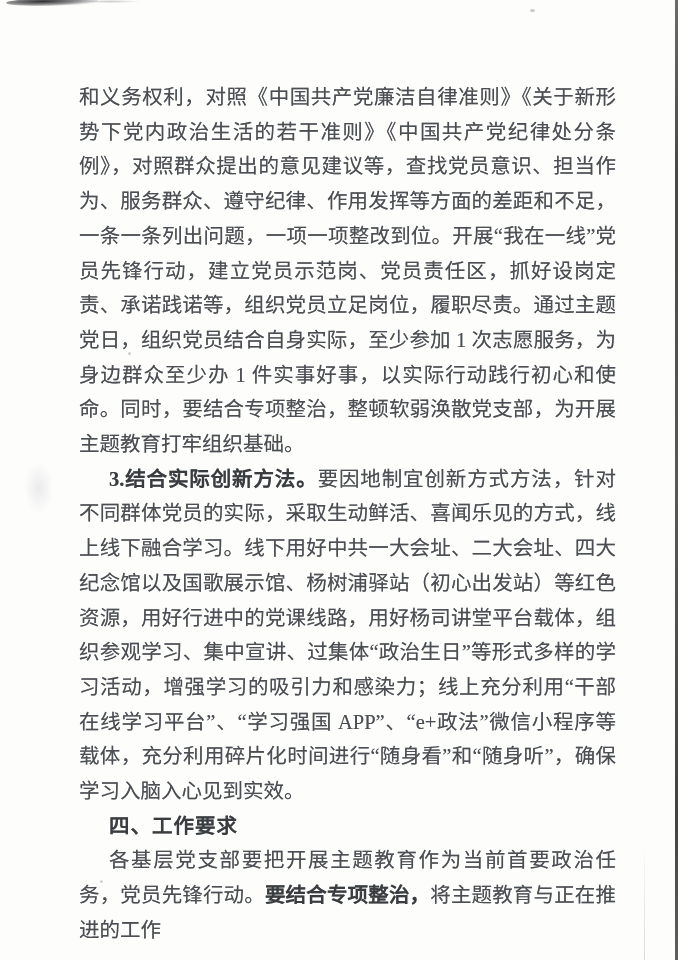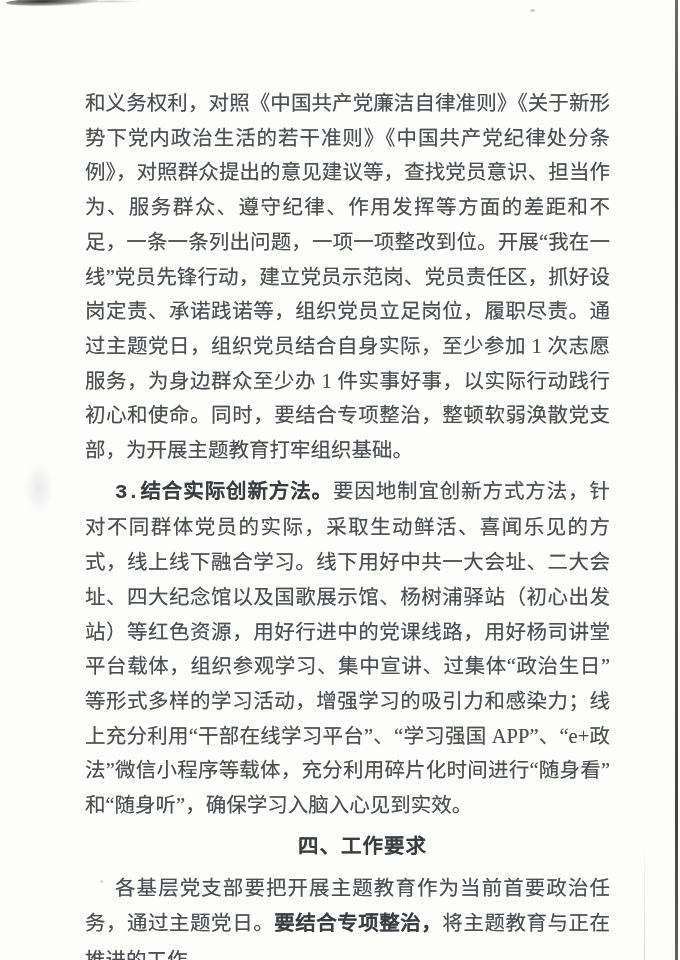--- a/index.html
+++ b/index.html
@@ -48,33 +48,33 @@
   
   .text-block{
     position:absolute;
     top:80px;left:79px;width:537px;
     color:var(--text);
     font-size:20.5px;
     line-height:34.7px;
     text-shadow:0 0 0.6px rgba(75,78,82,0.55);
   }
   .para{
-    margin:6px;
+    margin:0;
     text-align:justify;
   }
   .para.indent{text-indent:30px;}
   .para.heading{
-    text-align:center;
+    text-align:left;
     font-family:"Liberation Sans","DejaVu Sans",sans-serif;
     font-weight:700;
     color:var(--bold-text);
     letter-spacing:1px;
   }
   .seg-bold{
-    font-family:Liberation Mono, monospace;
+    font-family:Liberation Serif, serif;
     font-weight:700;
     color:var(--bold-text);
   }
 </style>
 </head>
 <body>
 
 <div class="page">
   <div class="smudge-top"></div>
   <div class="smudge-top-tail"></div>
@@ -82,15 +82,15 @@
   <div class="fold-line"></div>
   <div class="smudge-left"></div>
   <div class="dot dot-a"></div>
   <div class="dot dot-b"></div>
   <div class="dot dot-c"></div>
 
   <main class="text-block" id="doc-body">
       <p class="para"><span>和义务权利，对照《中国共产党廉洁自律准则》《关于新形势下党内政治生活的若干准则》《中国共产党纪律处分条例》，对照群众提出的意见建议等，查找党员意识、担当作为、服务群众、遵守纪律、作用发挥等方面的差距和不足，一条一条列出问题，一项一项整改到位。开展“我在一线”党员先锋行动，建立党员示范岗、党员责任区，抓好设岗定责、承诺践诺等，组织党员立足岗位，履职尽责。通过主题党日，组织党员结合自身实际，至少参加 1 次志愿服务，为身边群众至少办 1 件实事好事，以实际行动践行初心和使命。同时，要结合专项整治，整顿软弱涣散党支部，为开展主题教育打牢组织基础。</span></p>
       <p class="para indent"><span class="seg-bold">3.结合实际创新方法。</span><span>要因地制宜创新方式方法，针对不同群体党员的实际，采取生动鲜活、喜闻乐见的方式，线上线下融合学习。线下用好中共一大会址、二大会址、四大纪念馆以及国歌展示馆、杨树浦驿站（初心出发站）等红色资源，用好行进中的党课线路，用好杨司讲堂平台载体，组织参观学习、集中宣讲、过集体“政治生日”等形式多样的学习活动，增强学习的吸引力和感染力；线上充分利用“干部在线学习平台”、“学习强国 APP”、“e+政法”微信小程序等载体，充分利用碎片化时间进行“随身看”和“随身听”，确保学习入脑入心见到实效。</span></p>
       <p class="para indent heading"><span class="seg-bold">四、工作要求</span></p>
-      <p class="para indent"><span>各基层党支部要把开展主题教育作为当前首要政治任务，通过主题党日。</span><span class="seg-bold">要结合专项整治，</span><span>将主题教育与正在推进的工作</span></p>
+      <p class="para indent"><span>各基层党支部要把开展主题教育作为当前首要政治任务，党员先锋行动。</span><span class="seg-bold">要结合专项整治，</span><span>将主题教育与正在推进的工作</span></p>
     </main>
 </div>
 
 </body></html>

